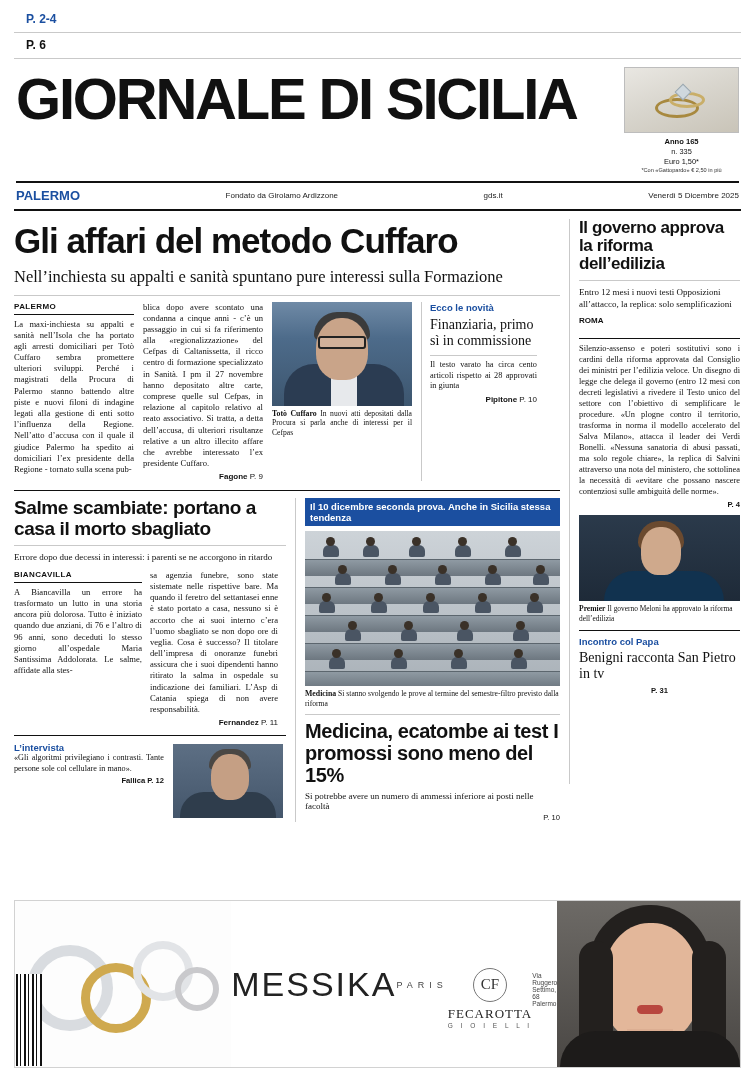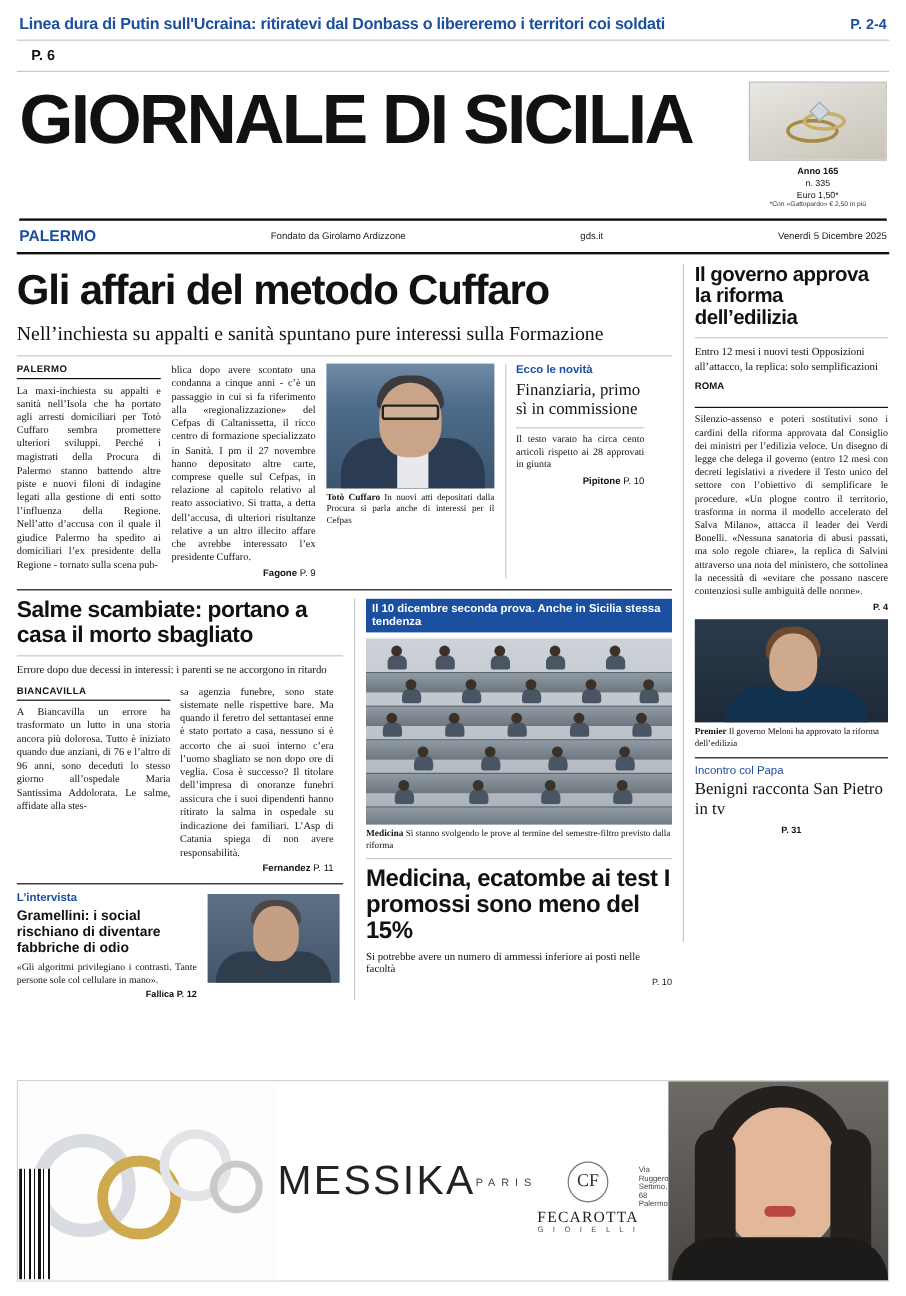--- a/index.html
+++ b/index.html
@@ -209,21 +209,21 @@
   .side-photo {
     width:100%; height:86px; margin-top:6px; position:relative; overflow:hidden;
     background:linear-gradient(180deg,#2b3a4b 0%,#1e2a38 100%);
   }
   .side-photo .f { position:absolute; width:40px; height:48px; background:#cfa98c; border-radius:46% 46% 42% 42%; left:62px; top:12px; }
   .side-photo .h { position:absolute; width:46px; height:30px; background:#6b4a2f; border-radius:24px 24px 10px 10px; left:59px; top:6px; }
   .side-photo .b { position:absolute; width:120px; height:30px; background:#11324f; left:25px; bottom:0; border-radius:30px 30px 0 0; }
   .side-cap { font-size:7.4px; line-height:1.25; margin-top:3px; }
   .side-cap b { font-size:7.6px; }
   .papabox { margin-top:7px; border-top:1px solid #111; padding-top:5px; }
-  .papabox .tag { font-family:"Liberation Sans", sans-serif; color:#1b4fa0; font-weight:normal; font-size:9.5px; }
+  .papabox .tag { font-family:"Liberation Sans", sans-serif; color:#1b4fa0; font-weight:bold; font-size:9.5px; }
   .papabox .t { font-family:"Liberation Serif", serif; font-size:14px; line-height:1.14; margin-top:3px; }
   .papabox .pg { font-family:"Liberation Sans", sans-serif; font-size:7.6px; font-weight:bold; text-align:center; margin-top:4px; }
 
   
   .advert {
     position:absolute; left:14px; right:14px; bottom:12px; height:168px;
     border:1px solid #d2d2d2; background:#fff; display:flex; overflow:hidden;
   }
   .ad-left { width:220px; position:relative; background:#fdfdfd; }
   .ad-ring {
@@ -269,21 +269,20 @@
     background:repeating-linear-gradient(90deg,#111 0 2px,#fff 2px 4px,#111 4px 5px,#fff 5px 8px);
   }
 </style>
 </head>
 <body>
 
 <div class="page">
 
   <div class="topstrip">
     <div class="topline">
-      <div class="t blue">Linea dura di Putin sull'Ucraina: ritiratevi dal Donbass o libereremo i territori coi soldati</div>
       <div class="p blue">P. 2-4</div>
     </div>
     <div class="topline">
       <div class="p black">P.  6</div>
     </div>
   </div>
 
   <div class="masthead">
     <div class="mast-title">GIORNALE DI SICILIA</div>
     <div class="mast-right">
@@ -368,21 +367,20 @@
               <div class="byline">
                 <span>Fernandez</span>
                 <span class="pg">P. 11</span>
               </div>
             </div>
           </div>
 
           <div class="interview">
             <div class="iv-text">
               <div class="iv-tag">L’intervista</div>
-              <div class="iv-title">Gramellini: i social rischiano di diventare fabbriche di odio</div>
               <div class="iv-body">«Gli algoritmi privilegiano i contrasti. Tante persone sole col cellulare in mano».</div>
               <div class="iv-by">
                 <span>Fallica</span>
                 <span>P. 12</span>
               </div>
             </div>
             <div class="iv-photo">
               <div class="b"></div>
                 <div class="h"></div>
                 <div class="f"></div>

